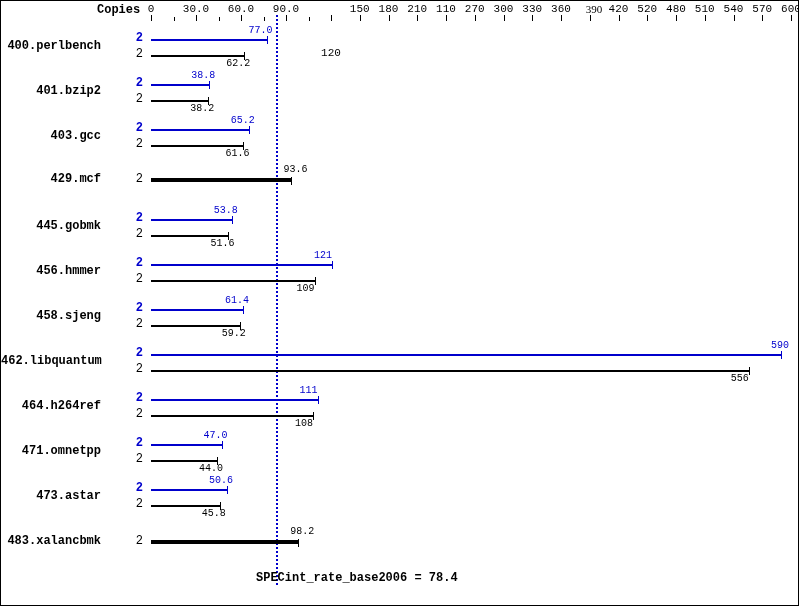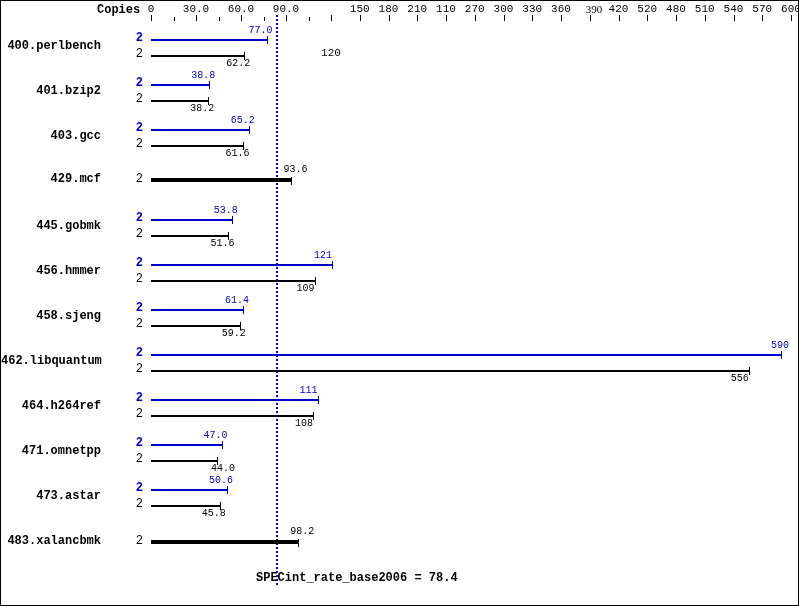--- a/index.html
+++ b/index.html
@@ -197,21 +197,21 @@
         <div class="bench-label">471.omnetpp</div>
         <div class="copies peak" style="top: 6px;">2</div>
         <div class="bar peak" style="top: 14px; left: 150px; width: 70.5px;">
           <span class="tip"></span>
         </div>
         <div class="val peak" style="top: 0px; left: 202.5px;">47.0</div>
         <div class="copies" style="top: 22px;">2</div>
         <div class="bar base" style="top: 30px; left: 150px; width: 66px;">
           <span class="tip"></span>
         </div>
-        <div class="val" style="top: 33px; left: 198px; margin-left: 12px;">44.0</div>
+        <div class="val" style="top: 33px; left: 198px;">44.0</div>
       </div>
       <div class="row" style="top: 474px;">
         <div class="bench-label">473.astar</div>
         <div class="copies peak" style="top: 6px;">2</div>
         <div class="bar peak" style="top: 14px; left: 150px; width: 75.9px;">
           <span class="tip"></span>
         </div>
         <div class="val peak" style="top: 0px; left: 207.9px;">50.6</div>
         <div class="copies" style="top: 22px;">2</div>
         <div class="bar base" style="top: 30px; left: 150px; width: 68.7px;">

